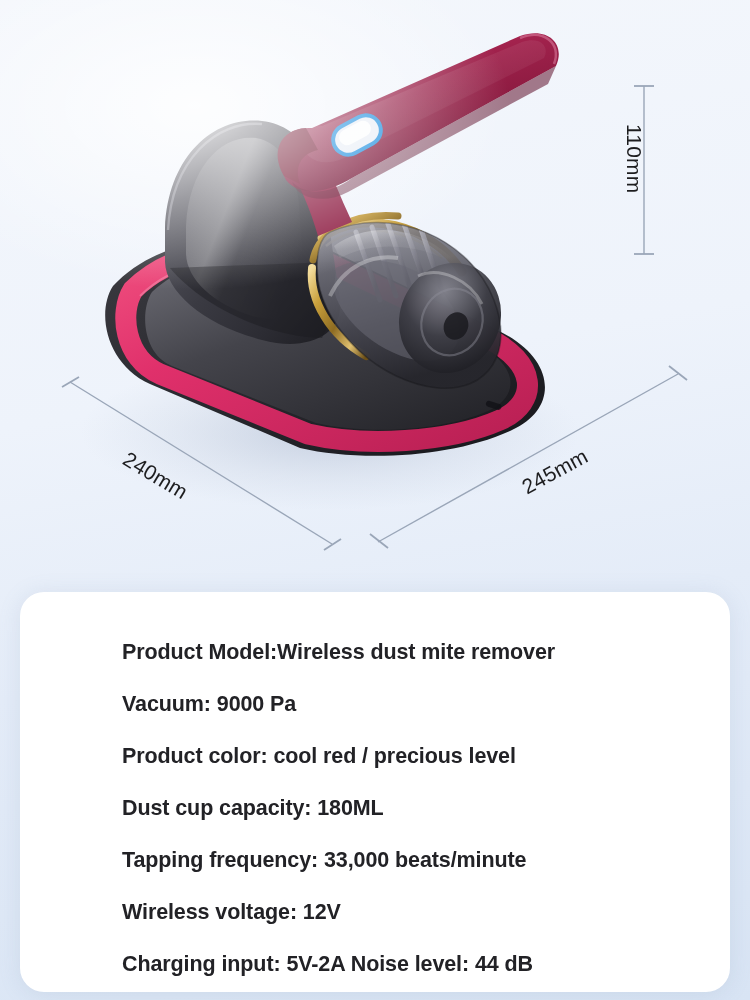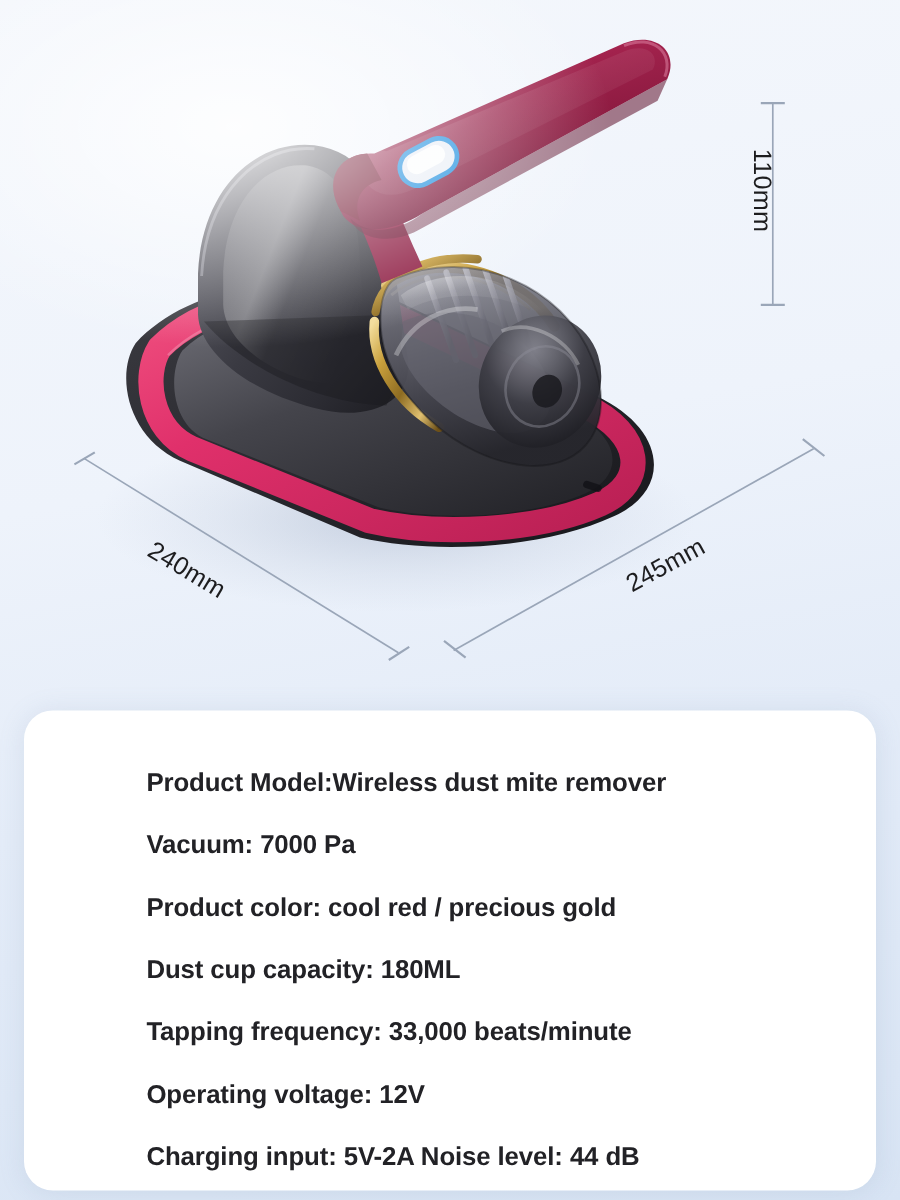--- a/index.html
+++ b/index.html
@@ -299,21 +299,21 @@
       <line x1="12" y1="186" x2="312" y2="18" stroke="#9aa6b8" stroke-width="1.4"></line>
       <line x1="4" y1="178" x2="22" y2="192" stroke="#9aa6b8" stroke-width="1.8"></line>
       <line x1="303" y1="10" x2="321" y2="24" stroke="#9aa6b8" stroke-width="1.8"></line>
     </svg>
     <div class="dim-label" id="dim-245-label">245mm</div>
 
   </div>
 
   <div id="spec-card">
     <div class="spec-line">Product Model:Wireless dust mite remover</div>
-    <div class="spec-line">Vacuum: 7000 Pa</div>
-    <div class="spec-line">Product color: cool red / precious gold</div>
+    <div class="spec-line">Vacuum: 9000 Pa</div>
+    <div class="spec-line">Product color: cool red / precious level</div>
     <div class="spec-line">Dust cup capacity: 180ML</div>
     <div class="spec-line">Tapping frequency: 33,000 beats/minute</div>
-    <div class="spec-line">Operating voltage: 12V</div>
+    <div class="spec-line">Wireless voltage: 12V</div>
     <div class="spec-line">Charging input: 5V-2A Noise level: 44 dB</div>
   </div>
 
 </div>
 
 </body></html>

